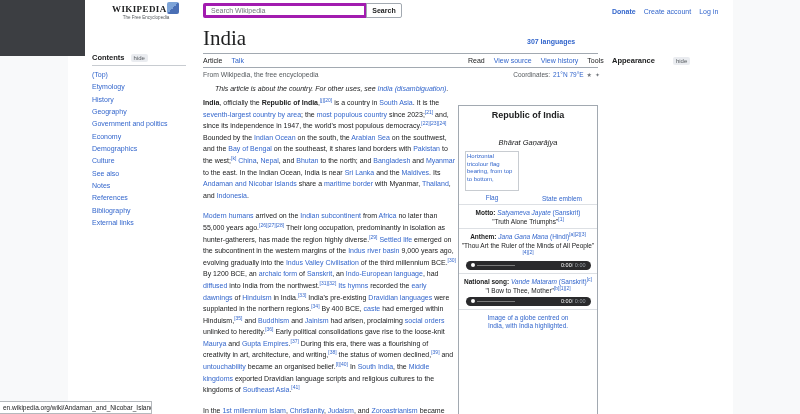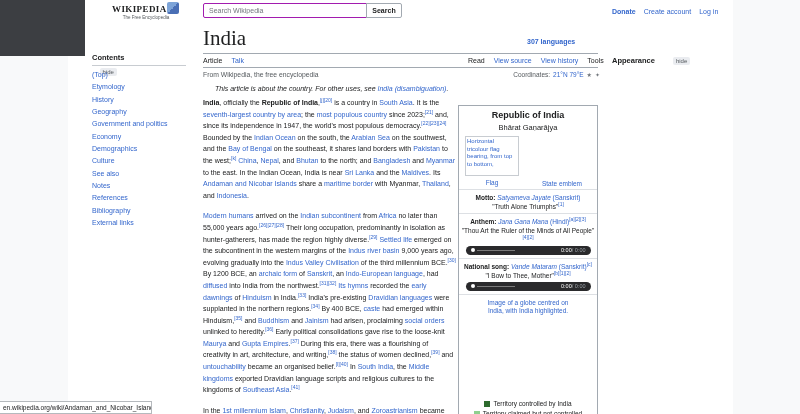--- a/index.html
+++ b/index.html
@@ -13,31 +13,31 @@
   
   .gutter{background:#f8f9fa;top:0;height:414px;}
   #gutter-left{left:0;width:68px;}
   #gutter-right{left:733px;width:67px;}
   #dark-block{left:0;top:0;width:85px;height:56px;background:#3c3e42;}
   
   #logo-title{left:112px;top:4px;font-family:"Liberation Serif",serif;font-size:9px;font-weight:bold;letter-spacing:.4px;}
   #logo-mark{left:167px;top:2px;width:12px;height:12px;border-radius:2px;
              background:linear-gradient(135deg,#7da4d8 50%,#4a6fb5 50%);}
   #logo-tagline{left:110px;top:15px;width:72px;text-align:center;font-size:4.5px;color:#54595d;}
-  #search-box{left:203px;top:3px;width:164px;height:15px;border:1px solid #a21caf;border-radius:2px 0 0 2px;
+  #search-box{left:203px;top:3px;width:164px;height:15px;border:3px solid #a21caf;border-radius:2px 0 0 2px;
               box-sizing:border-box;display:flex;align-items:center;padding-left:5px;background:#fff;}
   #search-box input{border:none;outline:none;font-size:7px;width:150px;background:transparent;
                     font-family:"Liberation Sans",sans-serif;color:#202122;padding:0;}
   #search-box input::placeholder{color:#72777d;}
   #search-btn{left:366px;top:3px;width:36px;height:15px;border:1px solid #a2a9b1;border-radius:0 2px 2px 0;
               box-sizing:border-box;background:#fff;font-size:7px;font-weight:bold;text-align:center;line-height:13px;}
   #top-links{left:612px;top:8px;display:flex;gap:8px;font-size:7px;}
   #languages-btn{left:527px;top:38px;font-size:7px;font-weight:bold;color:#3366cc;}
   
-  #contents-header{left:92px;top:53px;display:flex;gap:6px;align-items:center;flex-direction:column;}
+  #contents-header{left:92px;top:53px;display:flex;gap:6px;align-items:center;}
   #contents-title{font-size:7.5px;font-weight:bold;}
   .hide-pill{font-size:6px;color:#54595d;background:#eaecf0;border-radius:2px;padding:1px 3px;}
   #contents-divider{left:92px;top:65px;width:94px;border-top:1px solid #c8ccd1;}
   #toc-list{left:92px;top:69px;width:100px;}
   .toc-item{font-size:7px;line-height:12.35px;color:#3366cc;white-space:nowrap;cursor:pointer;}
   
   #page-title{left:203px;top:26px;font-family:"Liberation Serif",serif;font-size:21px;font-weight:400;}
   .hrule{border-top:1px solid #a2a9b1;height:0;}
   #rule-title{left:203px;top:53px;width:395px;}
   #rule-tabs{left:203px;top:67px;width:395px;}
@@ -54,21 +54,21 @@
   #coords .clabel{color:#54595d;}
   #coords .cicon{color:#72777d;font-size:6px;}
   
   #hatnote{left:215px;top:85px;width:310px;font-size:7px;font-style:italic;}
   #article-body{left:203px;top:97px;width:254px;font-size:7px;line-height:11.6px;}
   #article-body p{margin:0 0 9px 0;}
   
   #infobox{left:458px;top:105px;width:140px;height:312px;background:#fff;border:1px solid #a2a9b1;
            box-sizing:border-box;font-size:6.5px;text-align:center;}
   #ib-title{margin-top:4px;font-size:9px;font-weight:bold;}
-  #ib-native{margin-top:3px;font-size:7.5px;}
+  #ib-native{margin-top:18px;font-size:7.5px;font-style:italic;}
   #ib-flagrow{position:relative;height:54px;margin-top:3px;}
   #flag-box{position:absolute;left:6px;top:1px;width:54px;height:40px;border:1px solid #c8ccd1;
             box-sizing:border-box;overflow:hidden;text-align:left;padding:1px;font-size:6px;line-height:7.5px;color:#3366cc;}
   #flag-caption{position:absolute;left:6px;top:44px;width:54px;color:#3366cc;}
   #emblem-caption{position:absolute;left:72px;top:45px;width:62px;color:#3366cc;}
   .ib-sec{border-top:1px solid #dde0e4;padding:2.5px 2px;}
   .ib-line{line-height:9px;}
   .player{width:125px;height:9px;margin:2px auto 1px auto;background:#2a2a2c;border-radius:5px;
           display:flex;align-items:center;padding:0 5px;box-sizing:border-box;}
   .player .knob{width:4px;height:4px;border-radius:50%;background:#fff;flex:0 0 auto;}

